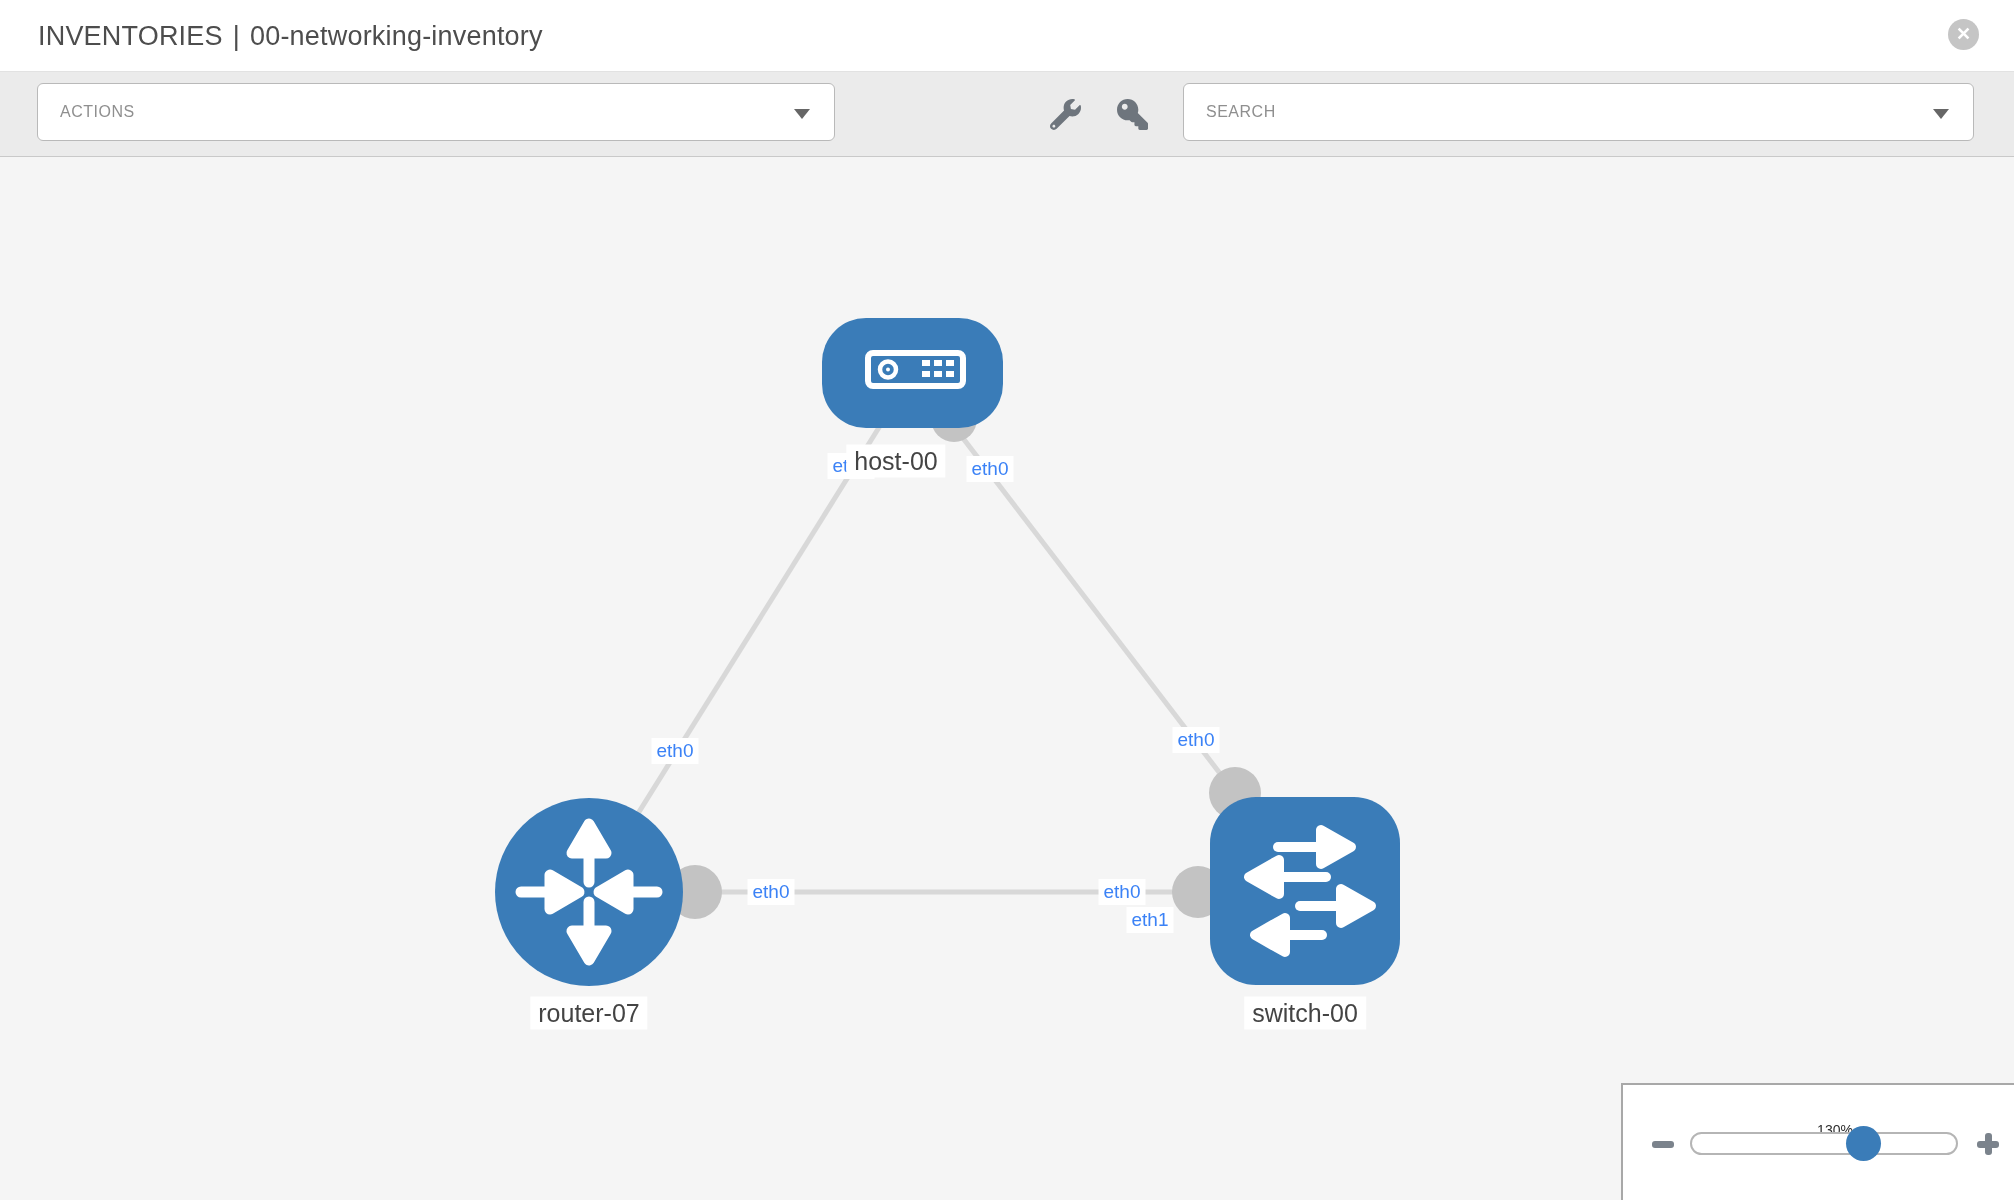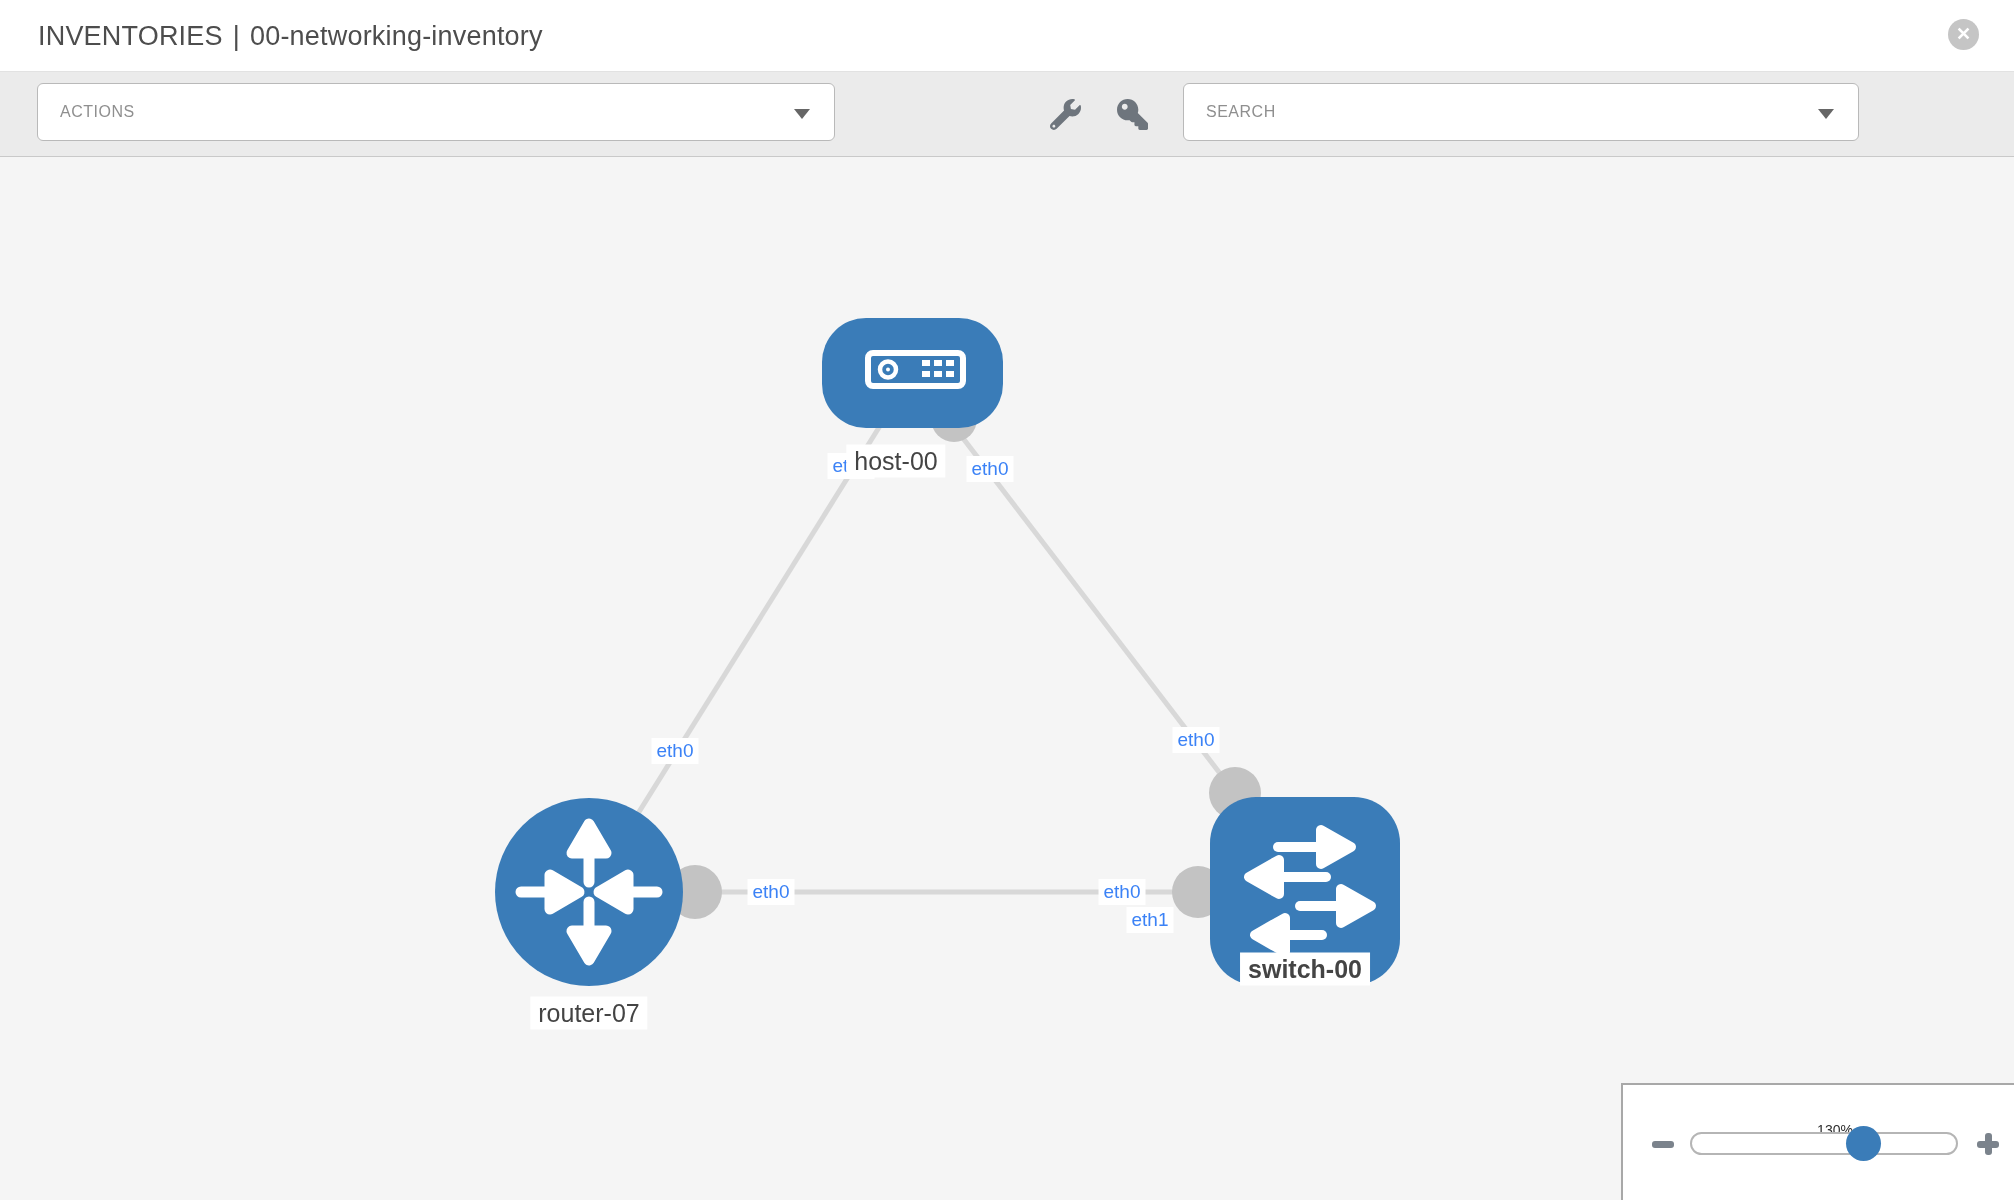--- a/index.html
+++ b/index.html
@@ -15,21 +15,21 @@
   .close-btn { position:absolute; left:1948px; top:19px; width:31px; height:31px;
     border-radius:50%; background:#c5c5c5; cursor:pointer; text-align:center; }
   .close-btn span { color:#fff; font-size:18px; font-weight:bold; line-height:31px; }
 
   
   .toolbar { position:absolute; left:0; top:72px; width:2014px; height:85px;
     background:#ebebeb; border-bottom:1px solid #c9c9c9; }
   .dd { position:absolute; top:11px; height:58px; background:#fff;
     border:1px solid #b9b9b9; border-radius:6px; cursor:pointer; }
   .dd-actions { left:37px; width:798px; }
-  .dd-search { left:1183px; width:676px; }
+  .dd-search { left:1183px; width:791px; }
   .dd-label { position:absolute; left:22px; top:0; line-height:56px; font-size:16px;
     color:#8f8f8f; letter-spacing:0.5px; }
   .caret { position:absolute; right:24px; top:25px; width:0; height:0;
     border-left:8px solid transparent; border-right:8px solid transparent;
     border-top:10px solid #666; }
   .tool-icon { position:absolute; top:27px; width:31px; height:31px; cursor:pointer; }
   .tool-icon svg { width:100%; height:100%; fill:#6e757d; }
   .icon-wrench { left:1050px; }
   .icon-key { left:1117px; }
 
@@ -156,21 +156,21 @@
   <div class="chip eth" style="left:990px; top:312px;">eth0</div>
   <div class="chip eth" style="left:675px; top:594px;">eth0</div>
   <div class="chip eth" style="left:1196px; top:583px;">eth0</div>
   <div class="chip eth" style="left:771px; top:735px;">eth0</div>
 
   <div class="chip eth" style="left:1122px; top:735px;">eth0</div>
   <div class="chip eth" style="left:1150px; top:735px;margin-top:28px;">eth1</div>
 
   <div class="chip node-label" style="left:896px; top:304px;">host-00</div>
   <div class="chip node-label" style="left:589px; top:856px;">router-07</div>
-  <div class="chip node-label" style="left:1305px; top:812px;font-weight:bold;">switch-00</div>
+  <div class="chip node-label" style="left:1305px; top:856px;">switch-00</div>
 
   <div class="zoom-panel">
     <div class="zoom-level">130%</div>
     <div class="zoom-minus">
       <span class="bar h"></span>
     </div>
     <div class="zoom-track"></div>
     <div class="zoom-handle"></div>
     <div class="zoom-plus">
       <span class="bar h"></span>

